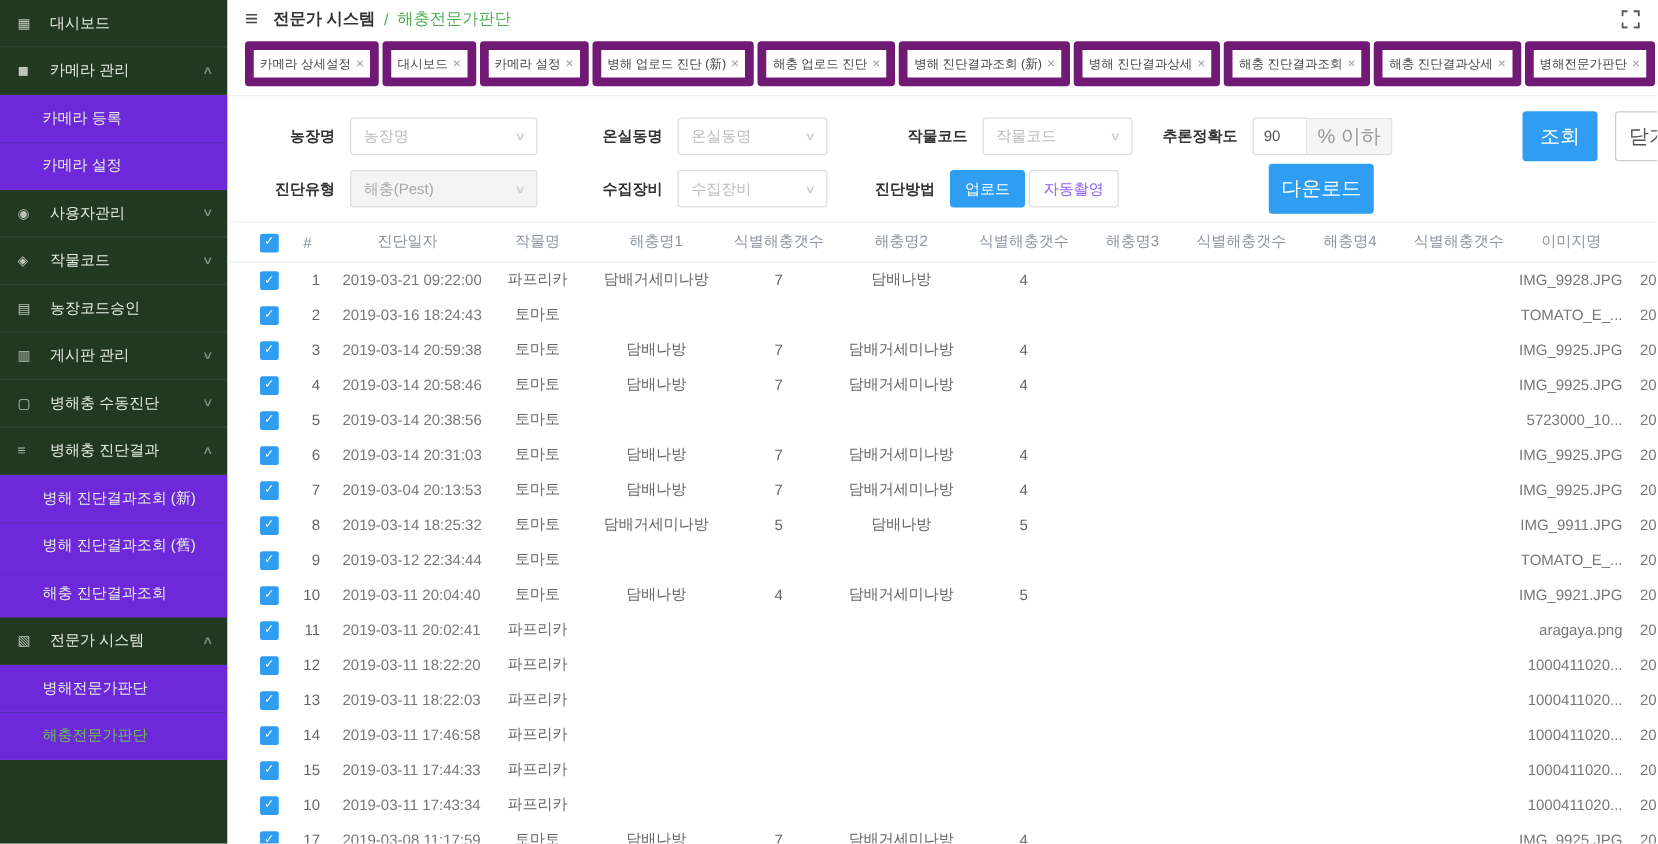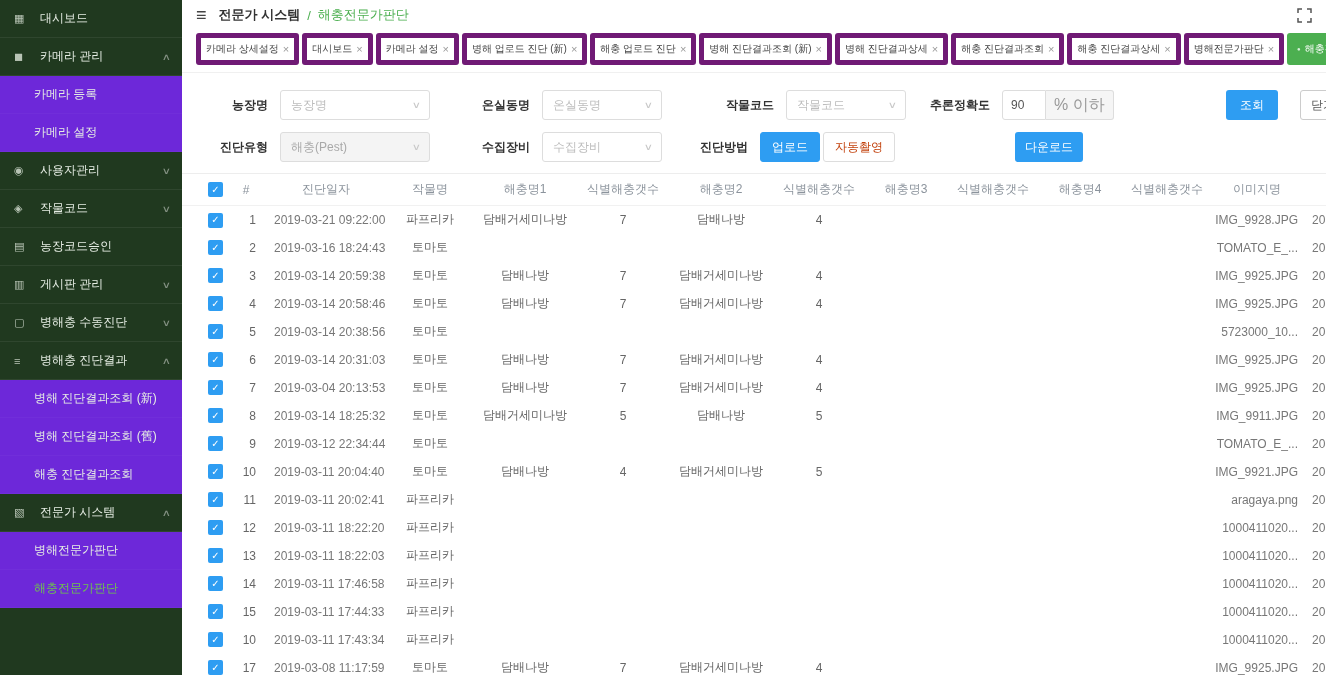--- a/index.html
+++ b/index.html
@@ -22,47 +22,47 @@
 
   .topbar{height:30px;display:flex;align-items:center;padding:0 14px;gap:12px;flex-shrink:0}
   .hamburger-icon{font-size:18px;color:#444;cursor:pointer;line-height:1}
   .breadcrumb{display:flex;gap:7px;align-items:center;font-size:13px}
   .bc-root{color:#333;font-weight:bold}
   .bc-sep,.bc-cur{color:#4caf50}
   .topbar-spacer{flex:1}
   .fullscreen-icon{cursor:pointer;display:flex;align-items:center}
 
   .tabbar{display:flex;gap:3px;padding:3px 0 7px 14px;align-items:center;border-bottom:1px solid #f0f0f0;flex-shrink:0;overflow:hidden}
-  .tab{display:inline-flex;align-items:center;gap:4px;border:5px solid #701a75;border-radius:3px;
+  .tab{display:inline-flex;align-items:center;gap:4px;border:7px solid #701a75;border-radius:3px;
     padding:4px 5px;font-size:10px;color:#444;background:#fff;cursor:pointer;white-space:nowrap;flex-shrink:0}
   .tab .tab-close{color:#9a9a9a;font-size:11px;line-height:1}
   .tab.active{background:#4caf50;border-color:#4caf50;color:#fff}
   .tab.active .tab-close{color:#e3f3e4}
   .tab-dot{font-size:6px;color:#d7f0d8;line-height:1}
 
   .content{flex:1;padding-top:16px;position:relative;overflow:hidden}
 
   
   .filter-row{display:flex;align-items:center;height:32px;margin-bottom:10px;position:relative}
   .flabel{font-weight:bold;color:#333;text-align:right;font-size:12px;flex-shrink:0;margin-right:12px;white-space:nowrap}
   .lw86{width:86px}.lw100{width:100px}.lw112{width:112px}.lw84{width:84px}.lw86b{width:86px;}
   .fselect{height:30px;border:1px solid #ddd;border-radius:3px;background:#fff;display:flex;align-items:center;
     justify-content:space-between;padding:0 9px 0 10px;color:#bcbcbc;cursor:pointer;flex-shrink:0;font-size:12px}
   .fselect.disabled{background:#f4f4f4;color:#a9a9a9}
   .sw150{width:150px}.sw120{width:120px}
   .chev{color:#c8c8c8;font-size:9px;transform:scaleX(1.4);margin-left:6px}
   .finput{width:44px;height:30px;border:1px solid #ddd;border-radius:3px 0 0 3px;padding:0 8px;font-size:12px;color:#555;outline:none;font-family:inherit}
   .fsuffix{height:30px;border:1px solid #ddd;border-left:none;border-radius:0 3px 3px 0;background:#f5f5f5;
     color:#999;display:flex;align-items:center;padding:0 8px;font-size:16px;flex-shrink:0}
-  .btn{height:30px;border:none;border-radius:3px;font-size:12px;cursor:pointer;padding:0 14px;font-family:inherit;white-space:nowrap}
+  .btn{height:40px;border:none;border-radius:3px;font-size:16px;cursor:pointer;padding:0 14px;font-family:inherit;white-space:nowrap}
   .btn-blue{background:#2e9df2;color:#fff}
   .btn-outline{background:#fff;border:1px solid #ccc;color:#555}
   .btn-search{position:absolute;right:48px}
   .btn-close{position:absolute;right:-20px;padding:0 10px}
-  .btn-toggle{height:30px;border:1px solid #ddd;background:#fff;color:#c2410c;border-radius:3px;padding:0 11px;font-size:12px;cursor:pointer;font-family:inherit;white-space:nowrap}
+  .btn-toggle{height:30px;border:1px solid #ddd;background:#fff;color:#8b5cf6;border-radius:3px;padding:0 11px;font-size:12px;cursor:pointer;font-family:inherit;white-space:nowrap}
   .btn-toggle.active{background:#2e9df2;border-color:#2e9df2;color:#fff}
   .toggle-group{display:flex;gap:3px}
   .btn-download{margin-left:120px;padding:0 10px}
 
   
   .table-wrap{margin-top:8px;overflow:hidden;width:100%}
   table{border-collapse:collapse;table-layout:fixed;width:1188px}
   col.c-check{width:46px}col.c-num{width:36px}col.c-date{width:124px}col.c-crop{width:84px}
   col.c-pest1{width:106px}col.c-cnt1{width:90px}col.c-pest2{width:106px}col.c-cnt2{width:90px}
   col.c-pest3{width:84px}col.c-cnt3{width:90px}col.c-pest4{width:84px}col.c-cnt4{width:90px}

